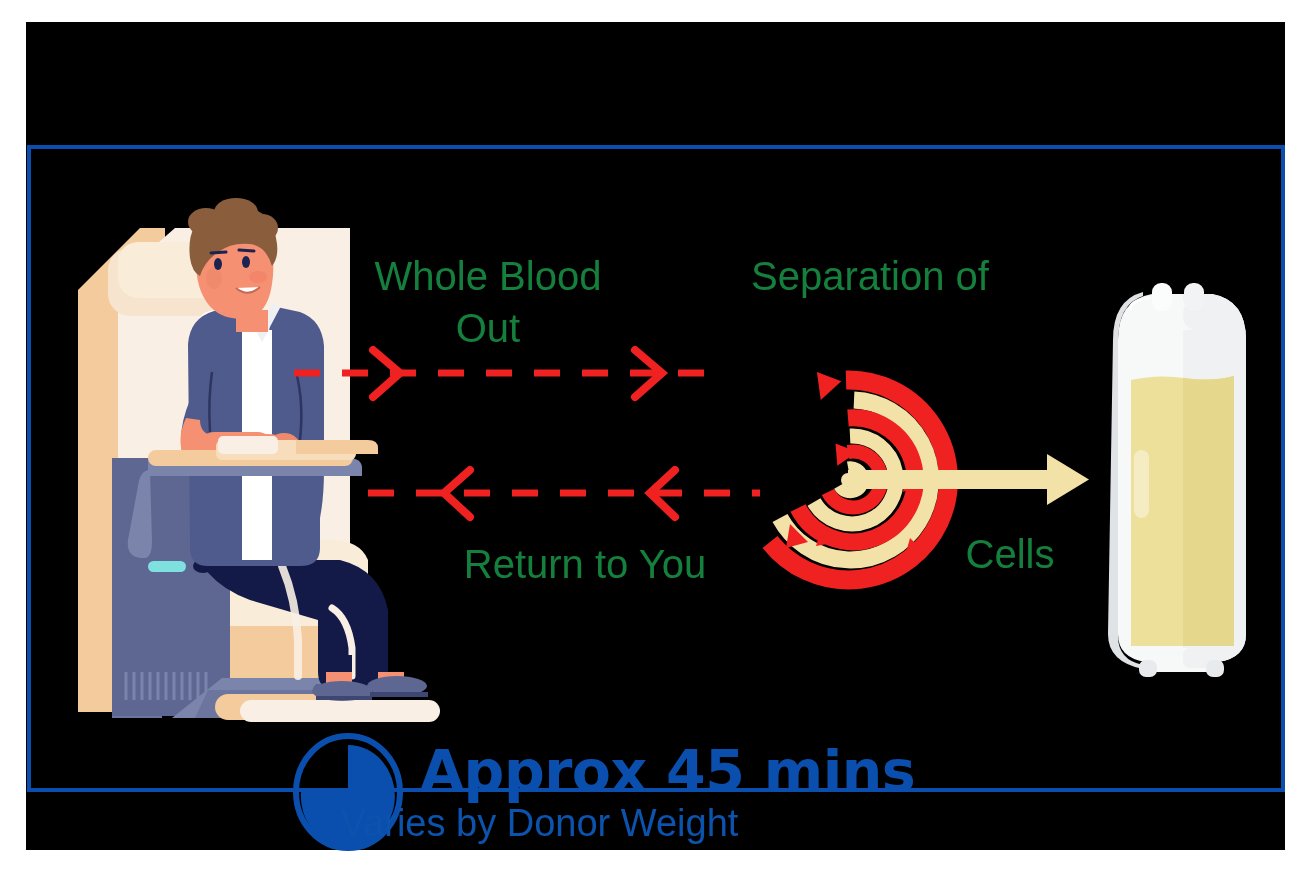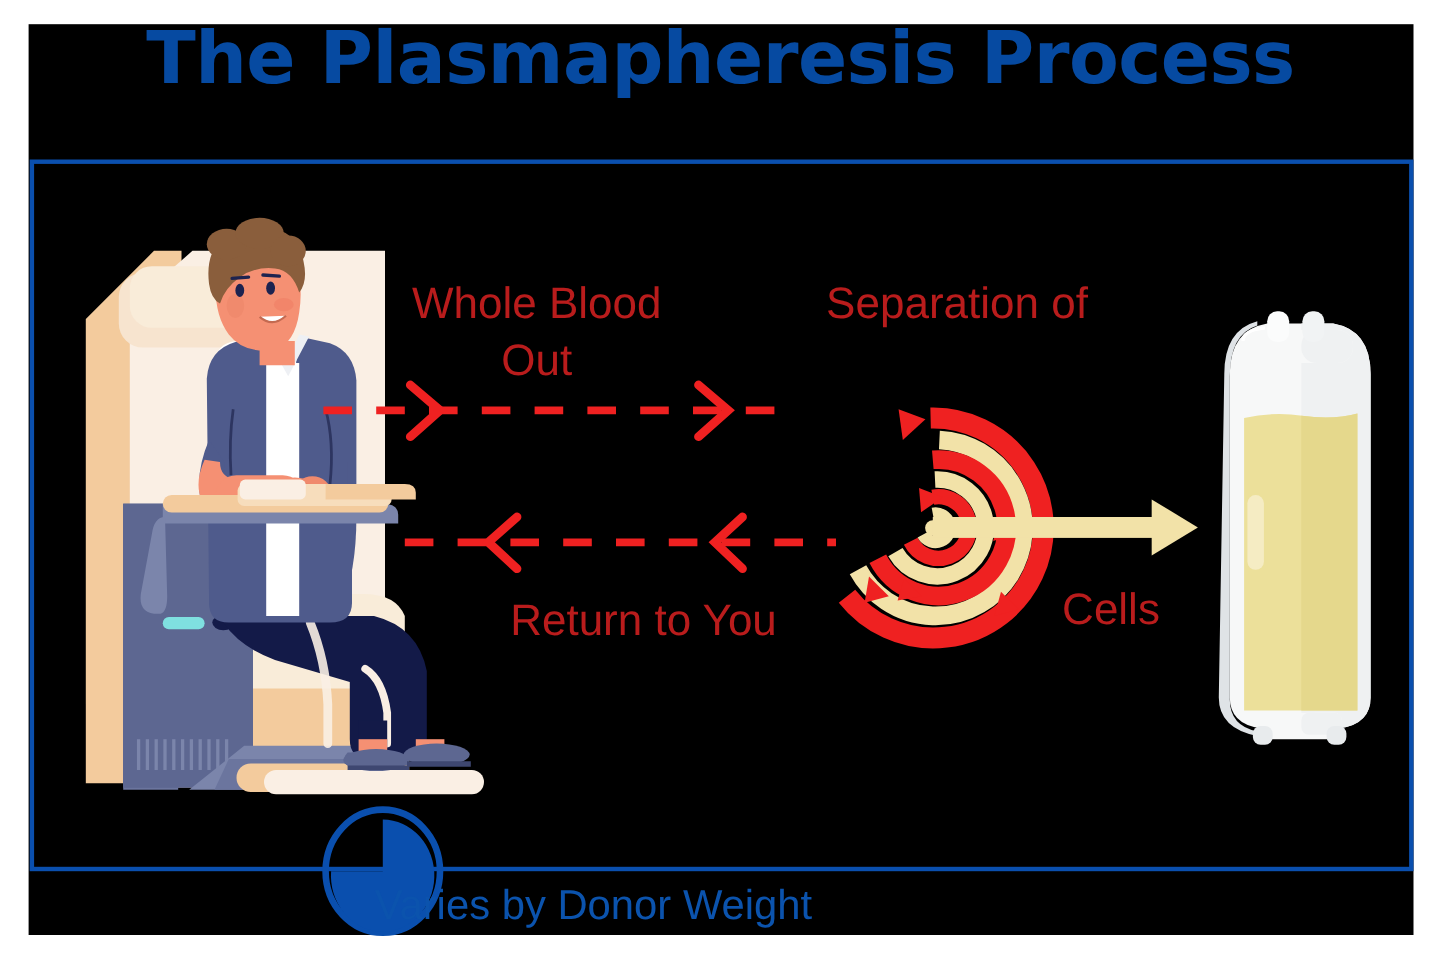--- a/index.html
+++ b/index.html
@@ -46,21 +46,21 @@
     color: #064aa1;
     font-size: 66px;
     font-weight: 700;
     letter-spacing: -0.5px;
     font-family: "DejaVu Sans", sans-serif;
     white-space: nowrap;
   }
   
   .proc-label {
     position: absolute;
-    color: #b91c1c;
+    color: #15803d;
     font-size: 40px;
     line-height: 1.3;
     text-align: center;
     font-family: "Liberation Sans", sans-serif;
     font-weight: 400;
   }
   #label-whole-blood { left: 318px; top: 250px; width: 340px; }
   #label-separation  { left: 690px; top: 250px; width: 360px; }
   #label-blood-cells { left: 400px; top: 538px; width: 370px; }
   #label-just-plasma { left: 900px; top: 528px; width: 220px; }
@@ -96,21 +96,20 @@
     pointer-events: none;
   }
 </style>
 </head>
 <body>
 
 <div id="stage">
 
   <div id="black-panel"></div>
 
-  <div id="title">The Plasmapheresis Process</div>
 
   <div id="blue-border"></div>
 
   <svg class="svg-layer" viewBox="0 0 1310 873">
 
     <g>
 
       <path d="M78 290 L140 228 L165 228 L165 640 L112 712 L78 712 Z" fill="#f3cb9d"></path>
 
       <path d="M118 278 L175 228 L350 228 L350 650 L150 650 L118 600 Z" fill="#faefe4"></path>
@@ -308,15 +307,16 @@
   </div>
 
   <div class="proc-label" id="label-blood-cells">
     <div>Return to You</div>
   </div>
 
   <div class="proc-label" id="label-just-plasma">
     <div>Cells</div>
   </div>
 
+  <div id="footer-main">Approx 45 mins</div>
   <div id="footer-sub">Varies by Donor Weight</div>
 
 </div>
 
 </body></html>

